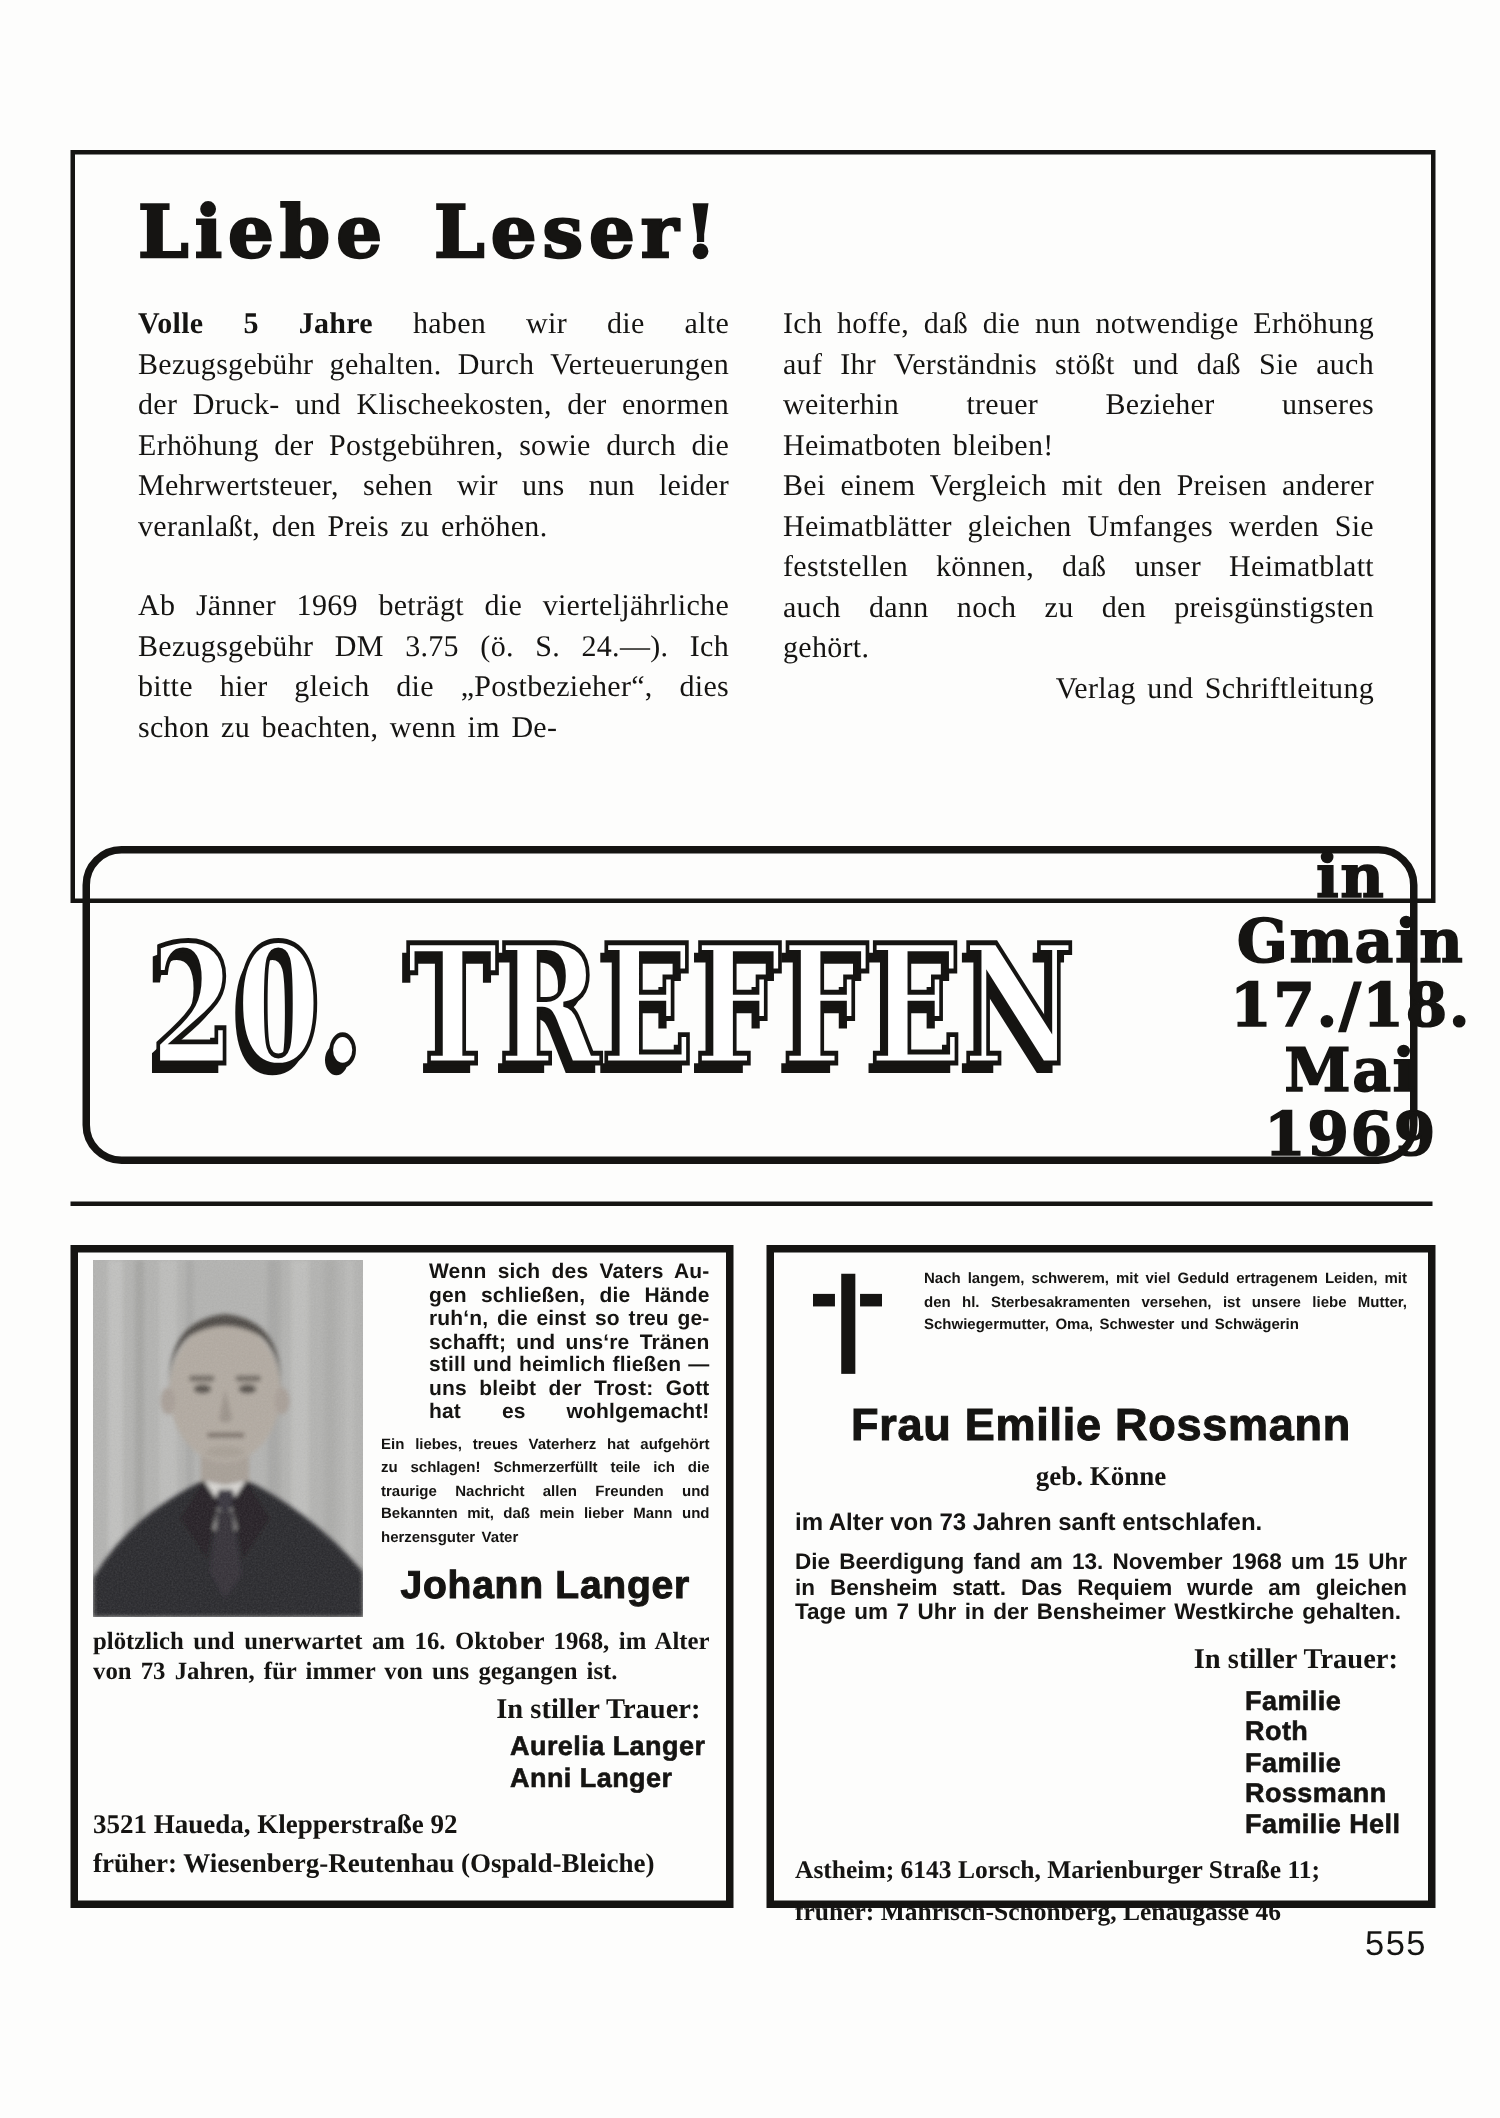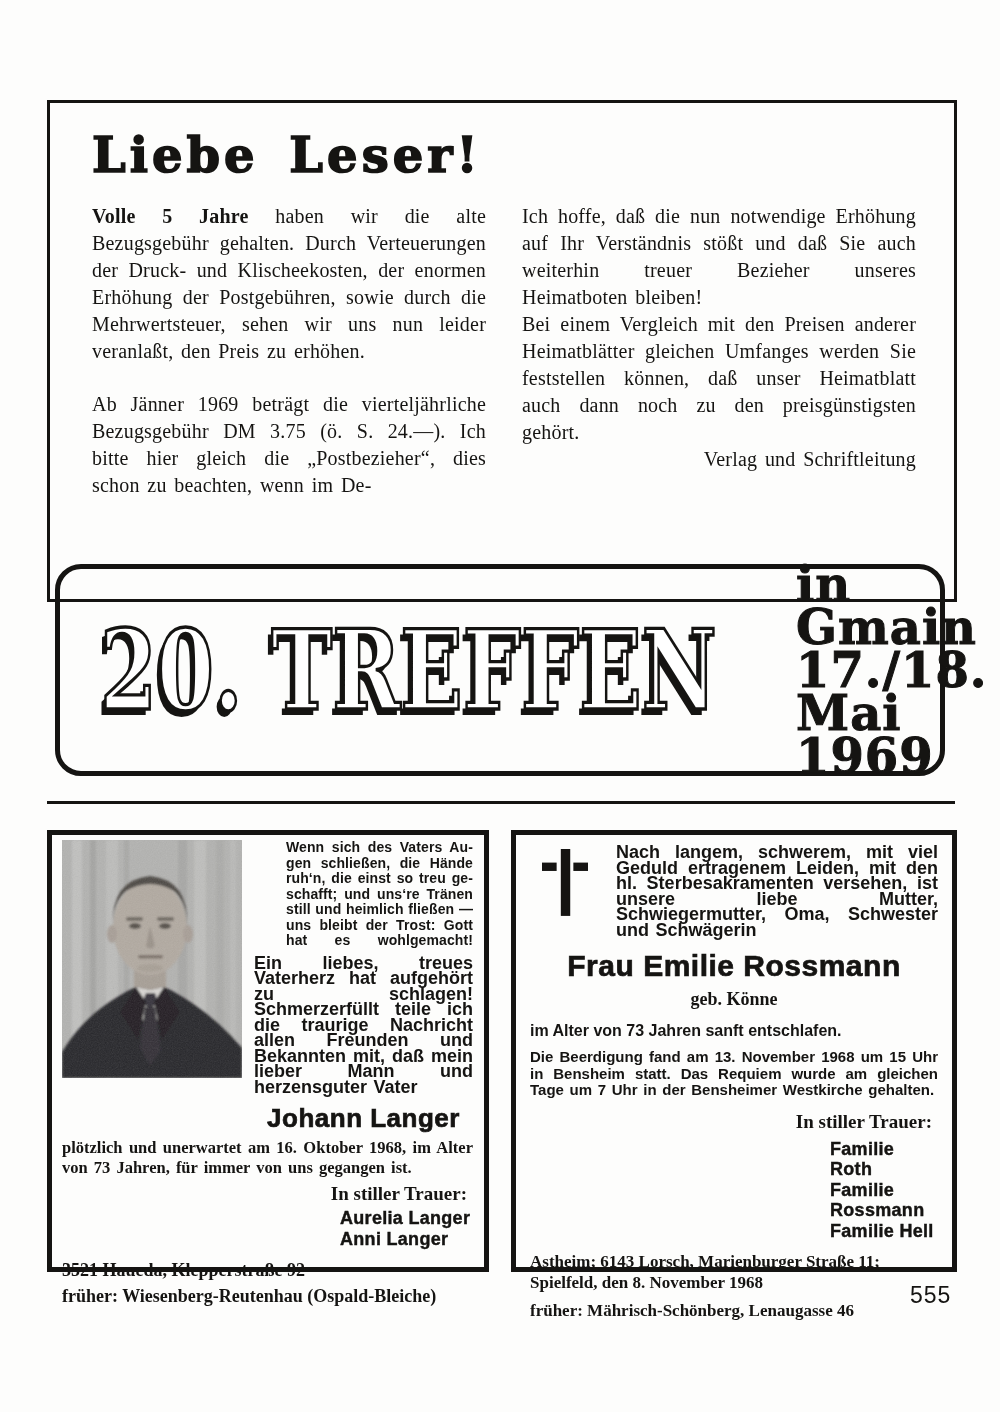--- a/index.html
+++ b/index.html
@@ -47,25 +47,26 @@
   .banner-title{
     font-family:"DejaVu Serif",serif;font-weight:700;
     font-size:100px;line-height:100px;white-space:nowrap;
     color:#ffffff;
     -webkit-text-stroke:3px #151412;
     text-shadow:-5px 6px 0 #151412;
     transform:scale(0.82,1.1);transform-origin:left center;
     width:600px;flex:0 0 600px;
   }
   .banner-dates{
-    margin-left:96px;
+    margin-left:120px;
     font-family:"DejaVu Serif",serif;font-weight:700;
-    font-size:48px;line-height:43px;
+    font-size:40px;line-height:43px;
     -webkit-text-stroke:1px #151412;
     letter-spacing:1px;
+    text-align:center;
   }
 
   
   .rule{position:absolute;left:47px;top:801px;width:908px;height:3px;background:#151412;}
 
   
   .obit{
     position:absolute;top:830px;height:442px;box-sizing:border-box;
     border:5px solid #151412;
     font-family:"Liberation Sans",sans-serif;
@@ -77,21 +78,21 @@
   .photo{width:180px;height:238px;flex:0 0 180px;}
 
   .obit-left-text{flex:1;min-width:0;}
   .poem div{
     font-weight:700;font-size:14px;line-height:15.5px;
     text-align:justify;text-align-last:justify;
     letter-spacing:0.1px;
     margin-left:32px;
   }
   .obit-intro{
-    margin:7px 0 0;font-weight:700;font-size:18px;line-height:15.5px;
+    margin:7px 0 0;font-weight:700;font-size:10px;line-height:15.5px;
     text-align:justify;word-spacing:1.5px;
   }
   .obit-name{
     margin-top:9px;text-align:center;
     font-weight:700;font-size:26px;line-height:28px;
     -webkit-text-stroke:0.7px #151412;letter-spacing:0.5px;
   }
   .obit-name.big{font-size:30px;line-height:32px;margin-top:12px;}
   .maiden{
     margin-top:7px;text-align:center;
@@ -255,19 +256,18 @@
     <div class="maiden">geb. Könne</div>
     <p class="age-line">im Alter von 73 Jahren sanft entschlafen.</p>
     <p class="funeral">Die Beerdigung fand am 13. November 1968 um 15 Uhr in Bensheim statt. Das Requiem wurde am gleichen Tage um 7 Uhr in der Bensheimer Westkirche gehalten.</p>
     <div class="mourn-label">In stiller Trauer:</div>
     <div class="mourners">
       <div>Familie Roth</div>
       <div>Familie Rossmann</div>
       <div>Familie Hell</div>
     </div>
     <div class="addr addr1">Astheim; 6143 Lorsch, Marienburger Straße 11;</div>
-    <div class="addr addr2">Spielfeld, den 8. November 1968</div>
     <div class="addr addr3">früher: Mährisch-Schönberg, Lenaugasse 46</div>
   </section>
 
   <div class="page-number">555</div>
 
 </div>
 
 </body></html>

